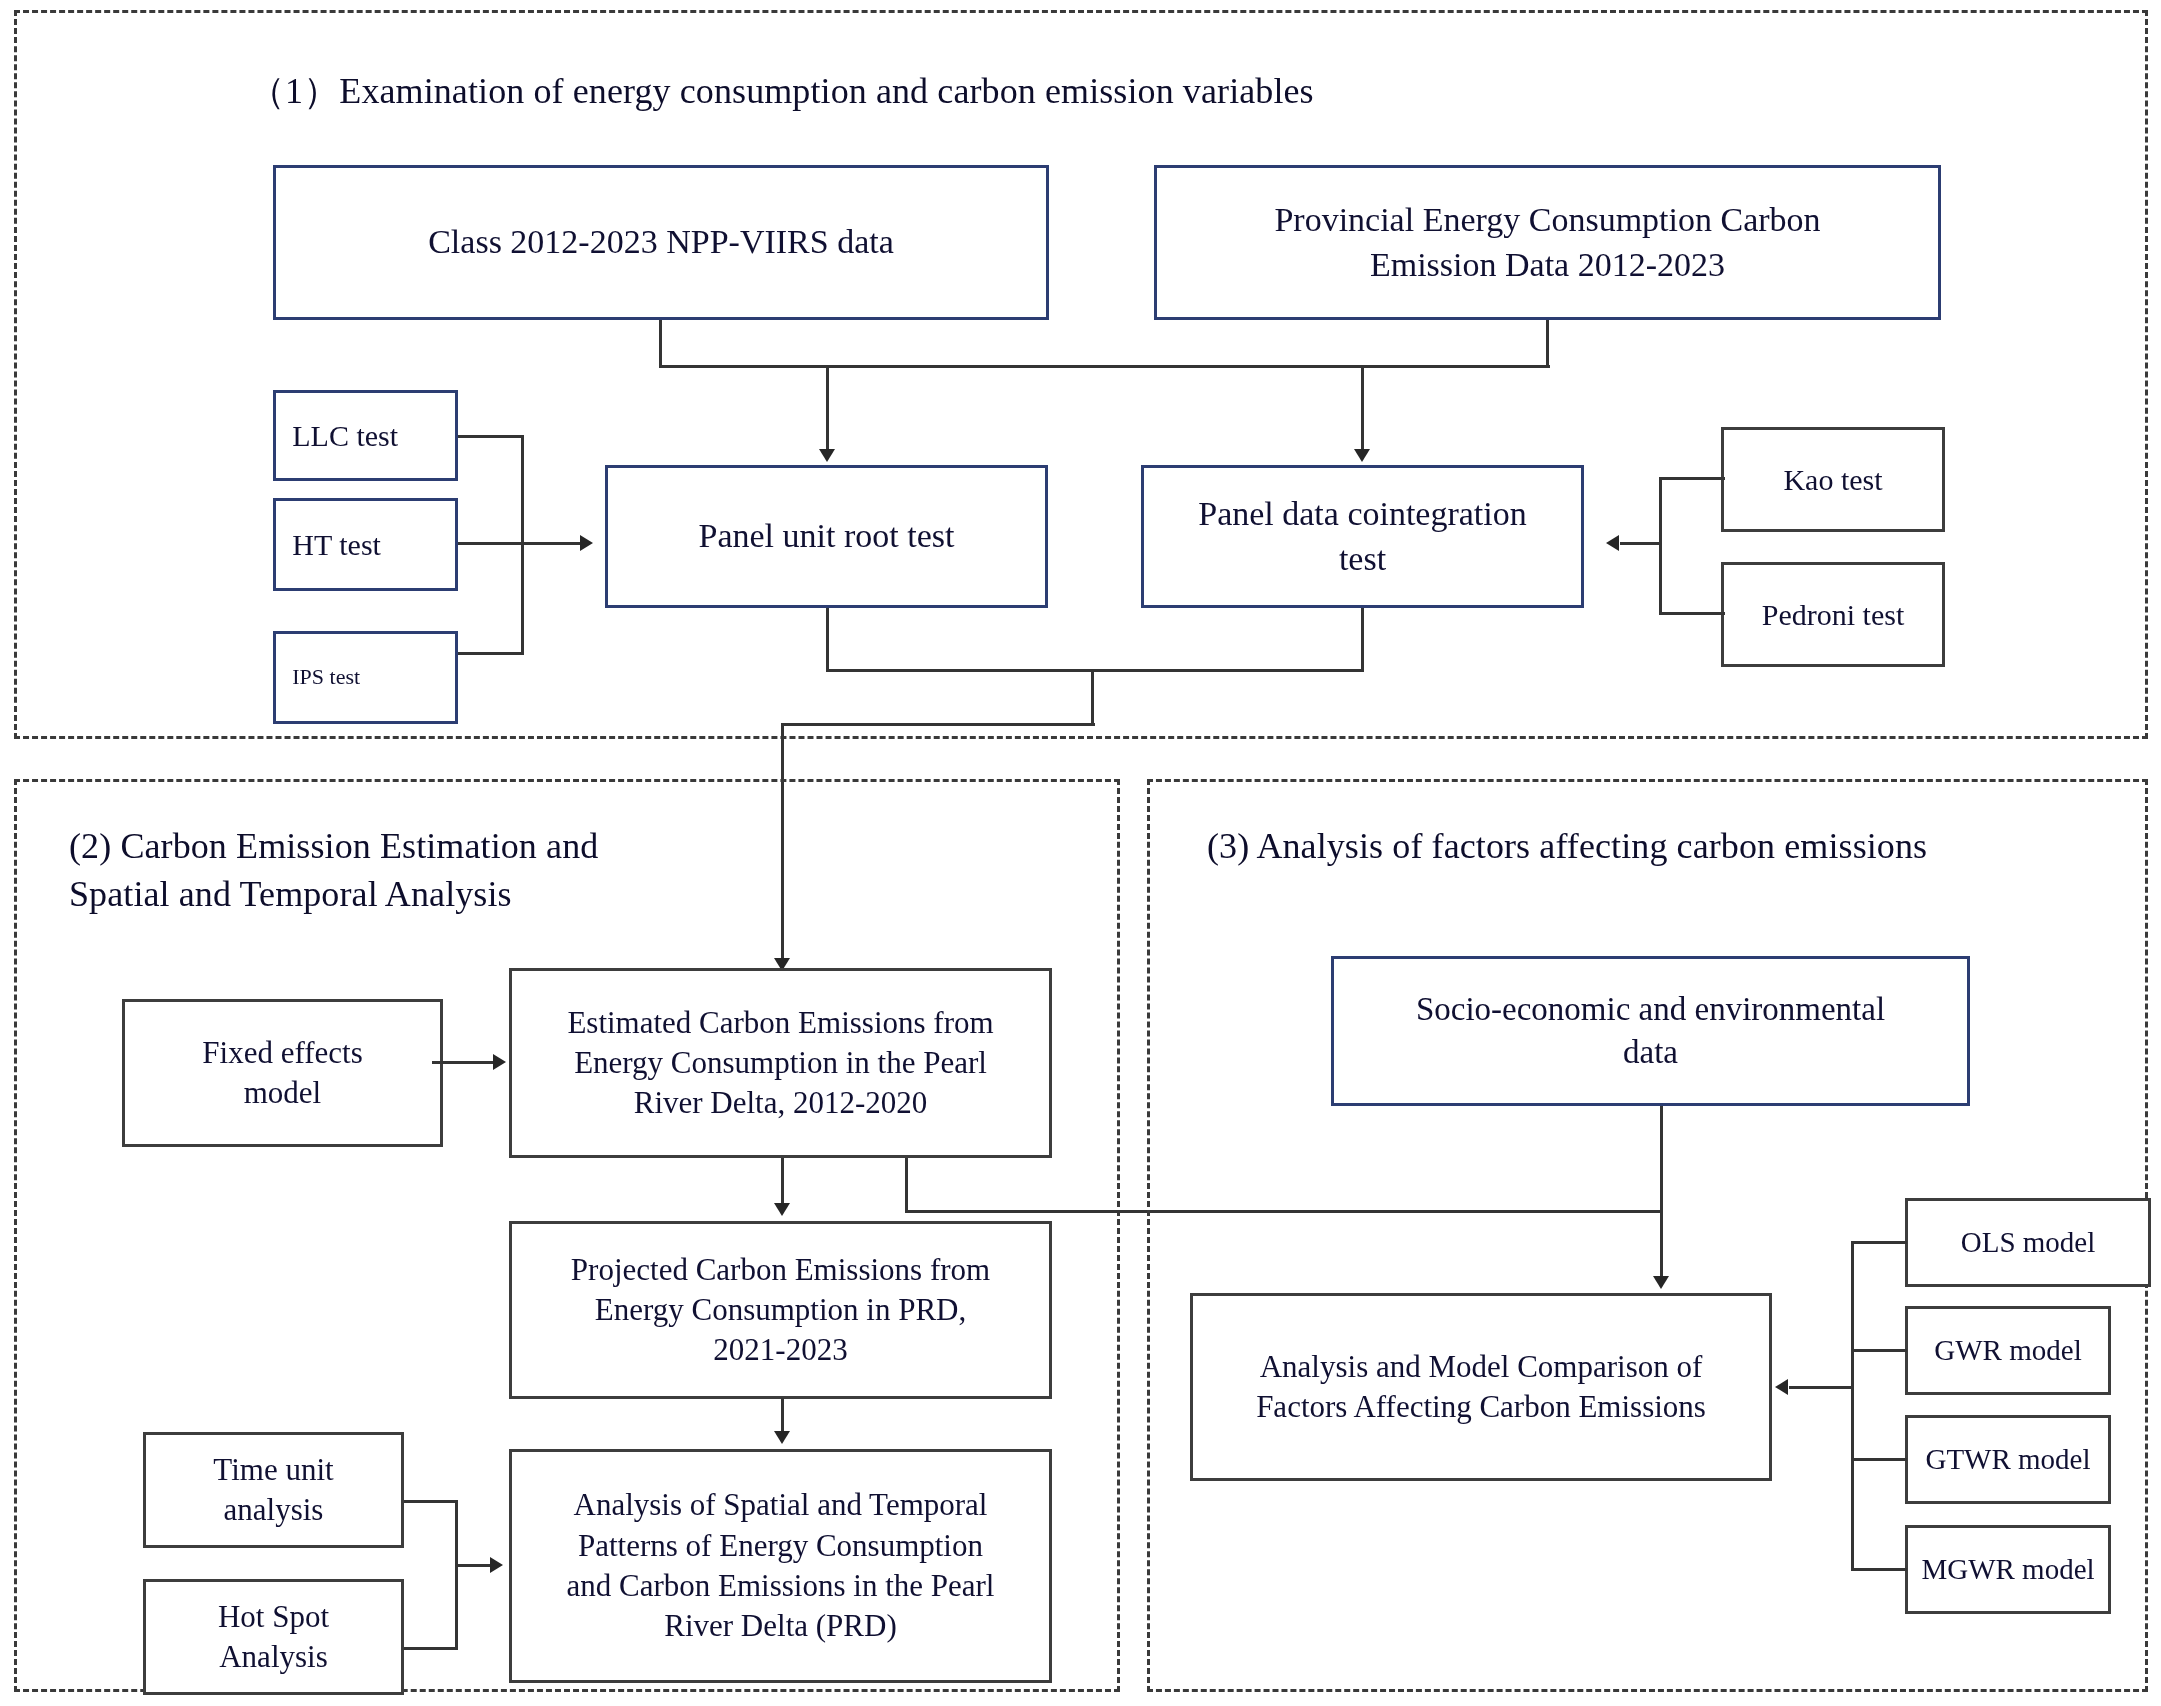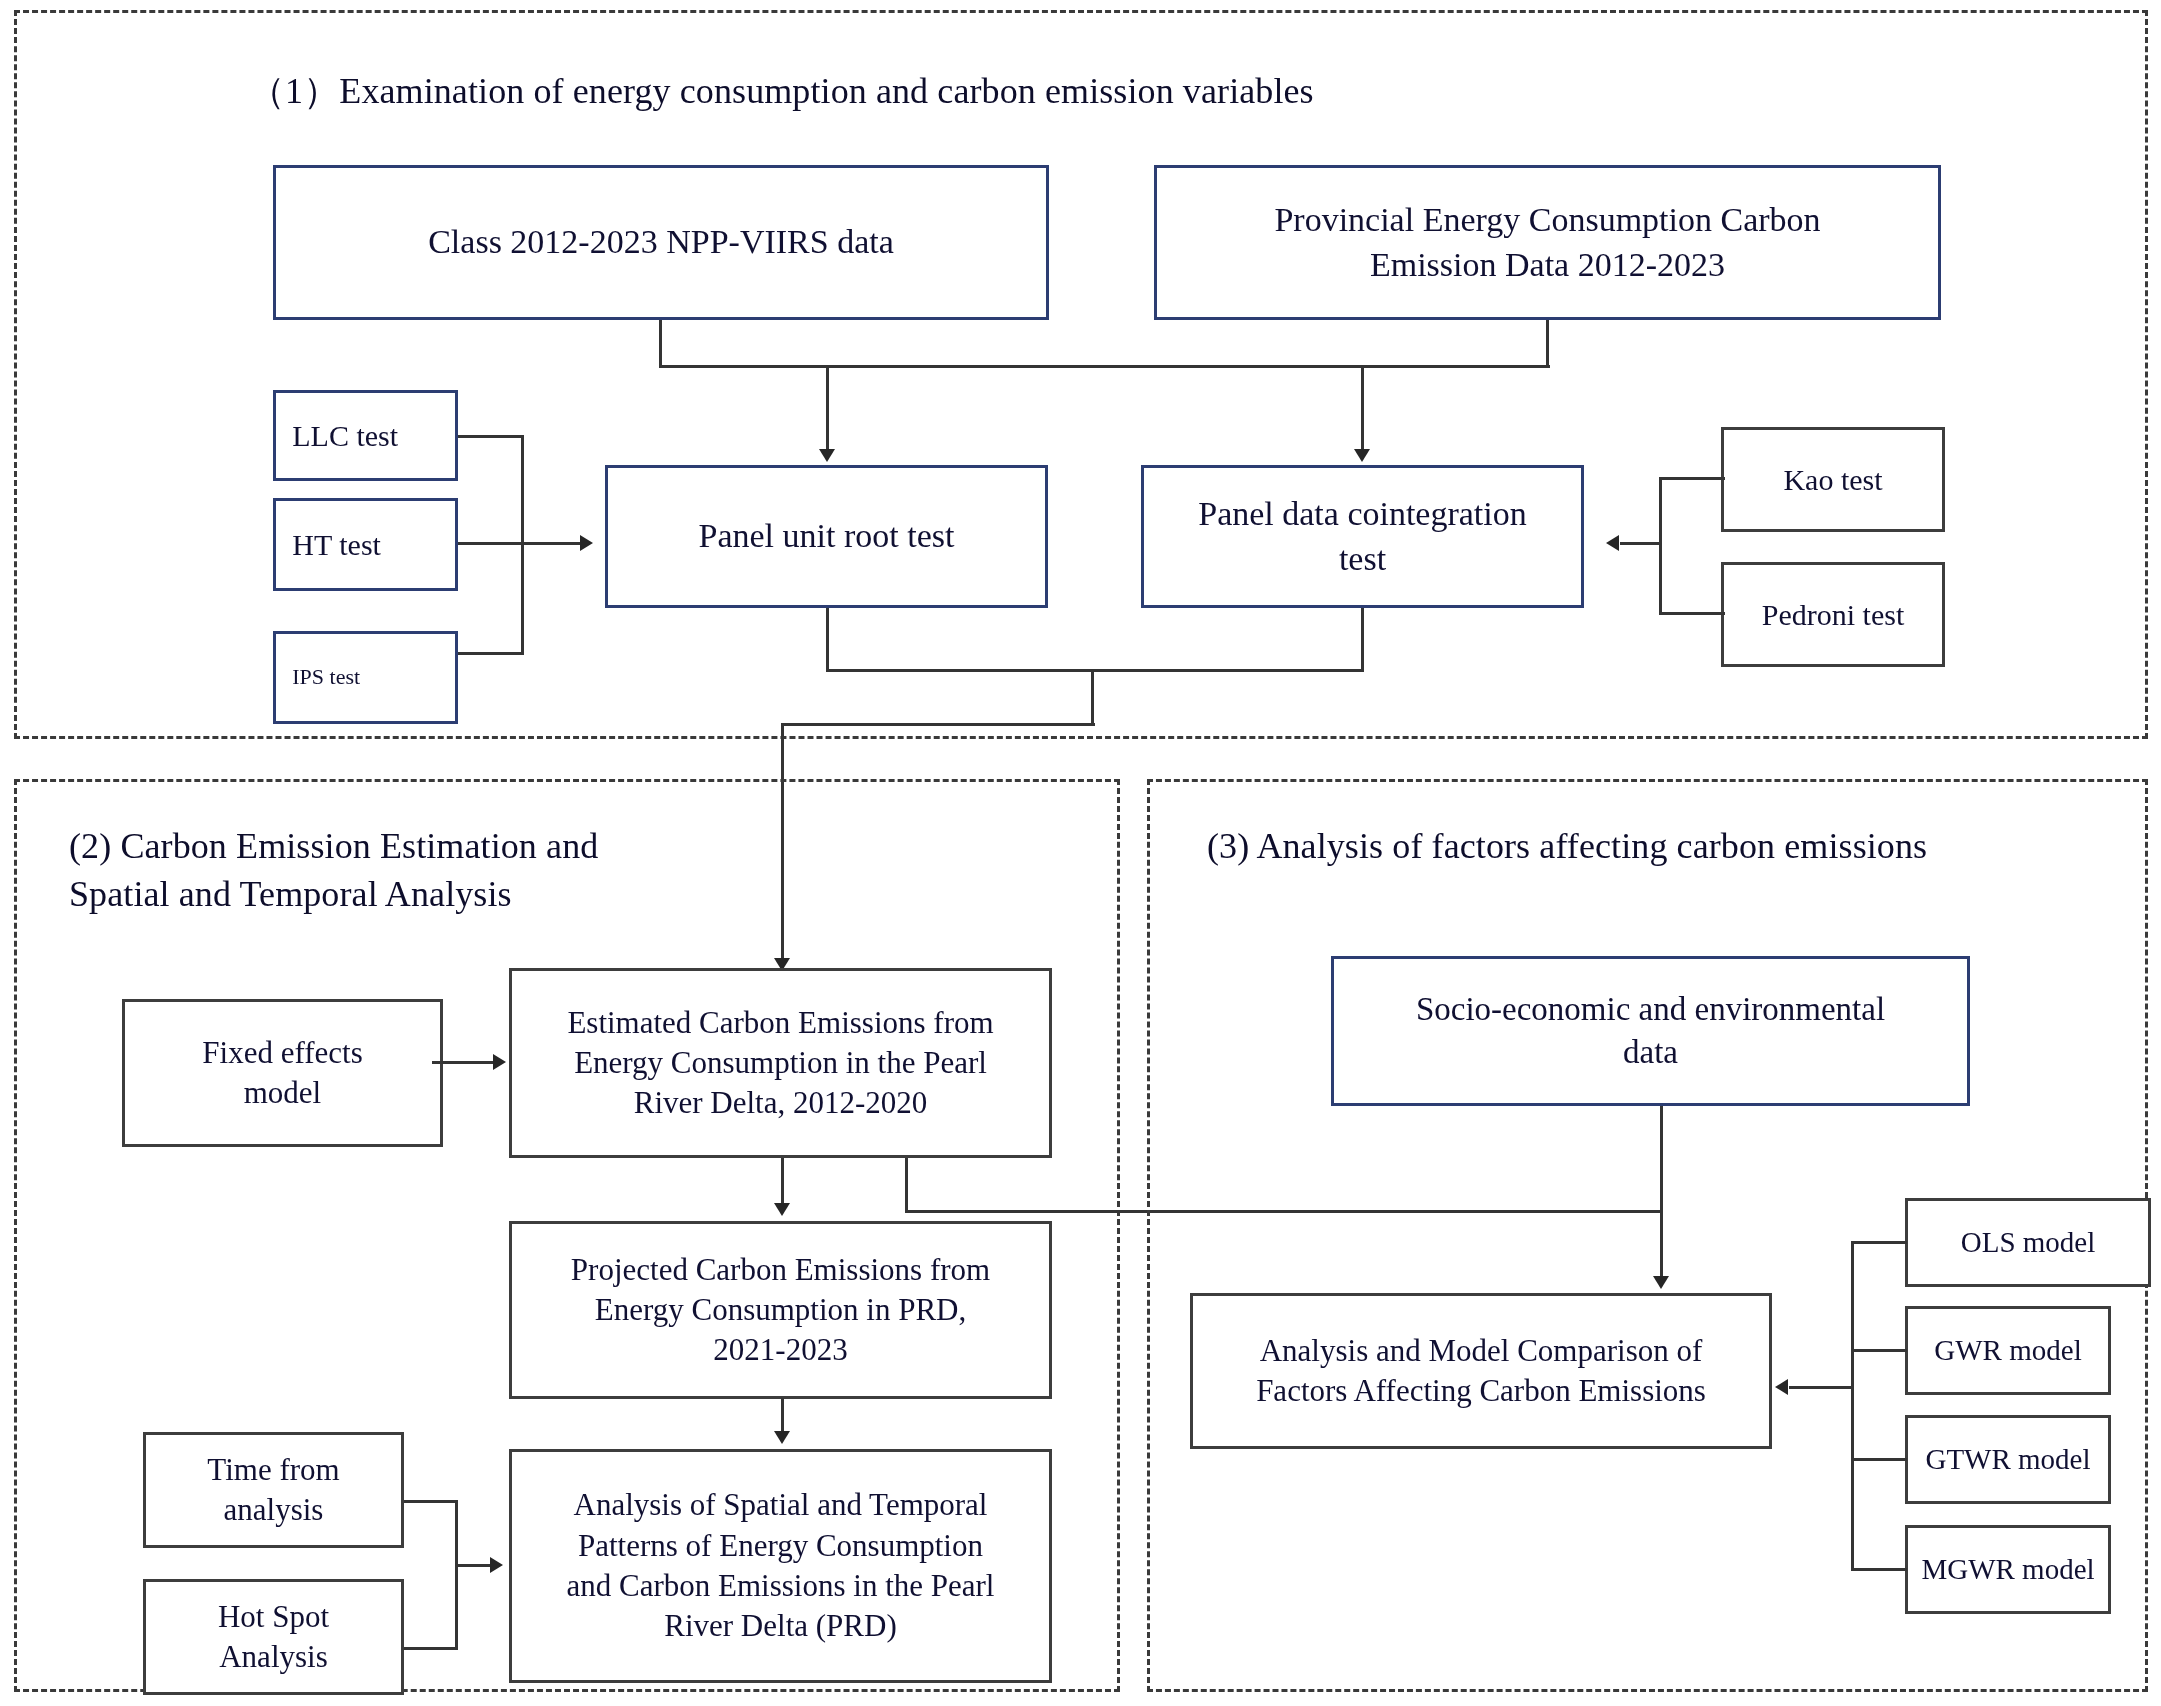--- a/index.html
+++ b/index.html
@@ -86,21 +86,21 @@
 model</div>
 
   <div class="node gb" style="left:509px;top:968px;width:543px;height:190px;font-size:31px;white-space:pre-line;">Estimated Carbon Emissions  from
 Energy Consumption in the Pearl
 River Delta, 2012-2020</div>
 
   <div class="node gb" style="left:509px;top:1221px;width:543px;height:178px;font-size:31px;white-space:pre-line;">Projected Carbon Emissions from
 Energy Consumption in PRD,
 2021-2023</div>
 
-  <div class="node gb" style="left:143px;top:1432px;width:261px;height:116px;font-size:31px;white-space:pre-line;">Time from
+  <div class="node gb" style="left:143px;top:1432px;width:261px;height:116px;font-size:31px;white-space:pre-line;">Time unit
 analysis</div>
 
   <div class="node gb" style="left:143px;top:1579px;width:261px;height:116px;font-size:31px;white-space:pre-line;">Hot Spot
 Analysis</div>
 
   <div class="node gb" style="left:509px;top:1449px;width:543px;height:234px;font-size:31px;white-space:pre-line;">Analysis of Spatial and Temporal
 Patterns of Energy Consumption
 and Carbon Emissions in the Pearl
 River Delta (PRD)</div>
 
@@ -122,21 +122,21 @@
   <div class="v" style="left:905px;top:1158px;height:54px;"></div>
   <div class="h" style="left:905px;top:1210px;width:755px;"></div>
 
   <div class="panel" style="left:1147px;top:779px;width:1001px;height:913px;"></div>
 
   <div class="sec-title" style="left:1207px;top:823px;width:907px;">(3) Analysis of factors affecting carbon emissions</div>
 
   <div class="node nb" style="left:1331px;top:956px;width:639px;height:150px;font-size:33px;white-space:pre-line;">Socio-economic and environmental
 data</div>
 
-  <div class="node gb" style="left:1190px;top:1293px;width:582px;height:156px;font-size:31px;white-space:pre-line;">Analysis and Model Comparison of
+  <div class="node gb" style="left:1190px;top:1293px;width:582px;height:188px;font-size:31px;white-space:pre-line;">Analysis and Model Comparison of
 Factors Affecting Carbon Emissions</div>
 
   <div class="node gb" style="left:1905px;top:1198px;width:246px;height:89px;font-size:29px;">OLS model</div>
   <div class="node gb" style="left:1905px;top:1306px;width:206px;height:89px;font-size:29px;">GWR model</div>
   <div class="node gb" style="left:1905px;top:1415px;width:206px;height:89px;font-size:29px;">GTWR model</div>
   <div class="node gb" style="left:1905px;top:1525px;width:206px;height:89px;font-size:29px;">MGWR model</div>
 
   <div class="v" style="left:1660px;top:1106px;height:104px;"></div>
   <div class="v" style="left:1660px;top:1210px;height:68px;"></div>
   <div class="arr-d" style="left:1653px;top:1276px;"></div>

